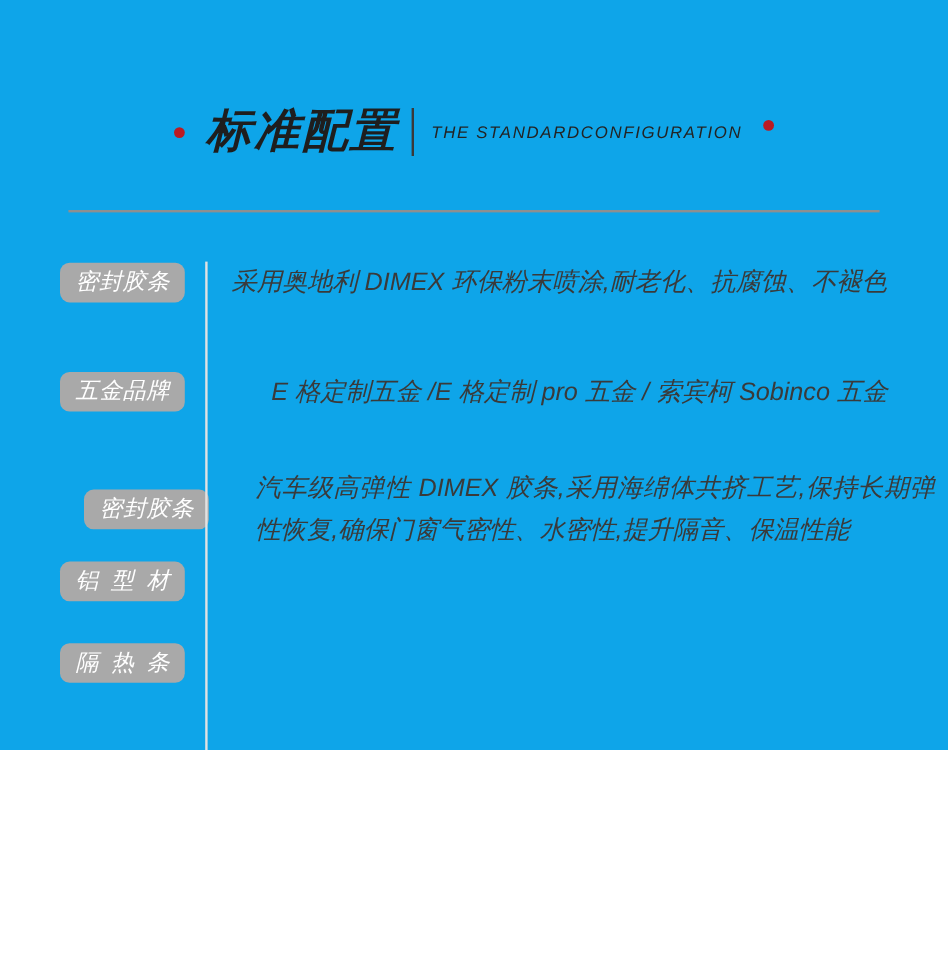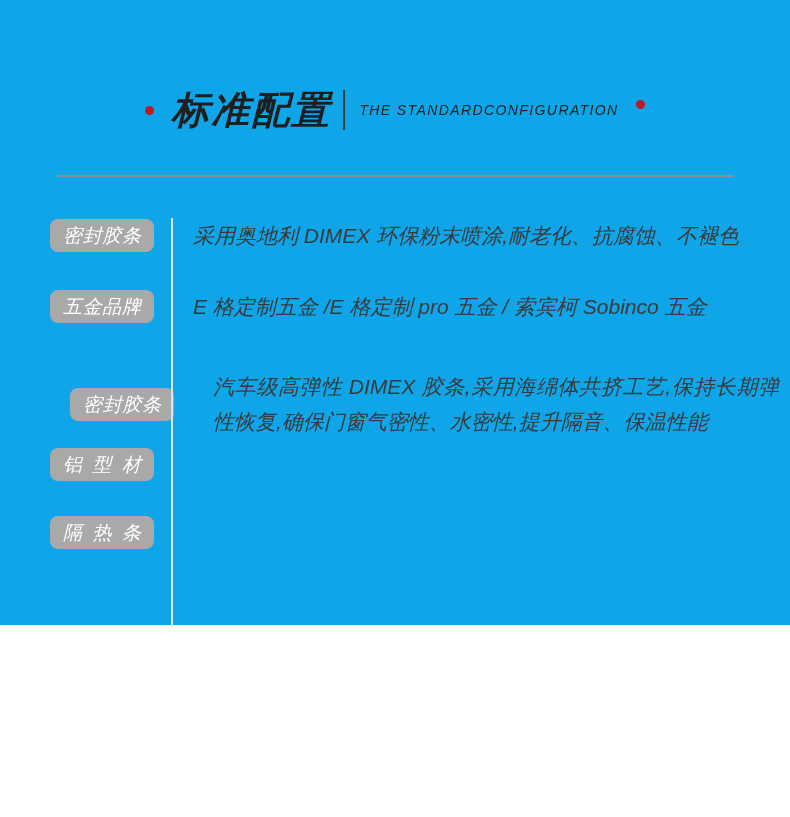--- a/index.html
+++ b/index.html
@@ -75,21 +75,21 @@
     left: 171px;
     top: 0;
     width: 2px;
     height: 482px;
     background: #e2e2e2;
   }
   .spec-row {
     display: flex;
     align-items: center;
   }
-  .row-2 { margin-top: 36px; }
+  .row-2 { margin-top: 56px; gap: 33px; }
   .row-3 { margin-top: 45px; padding-left: 20px; }
   .row-4 { margin-top: 9px; }
   .row-5 { margin-top: 35px; }
   .spec-label {
     box-sizing: border-box;
     margin-left: 50px;
     width: 104px;
     padding: 5px 13px;
     background: var(--label-bg, #a9a9a9);
     border-radius: 8px;

